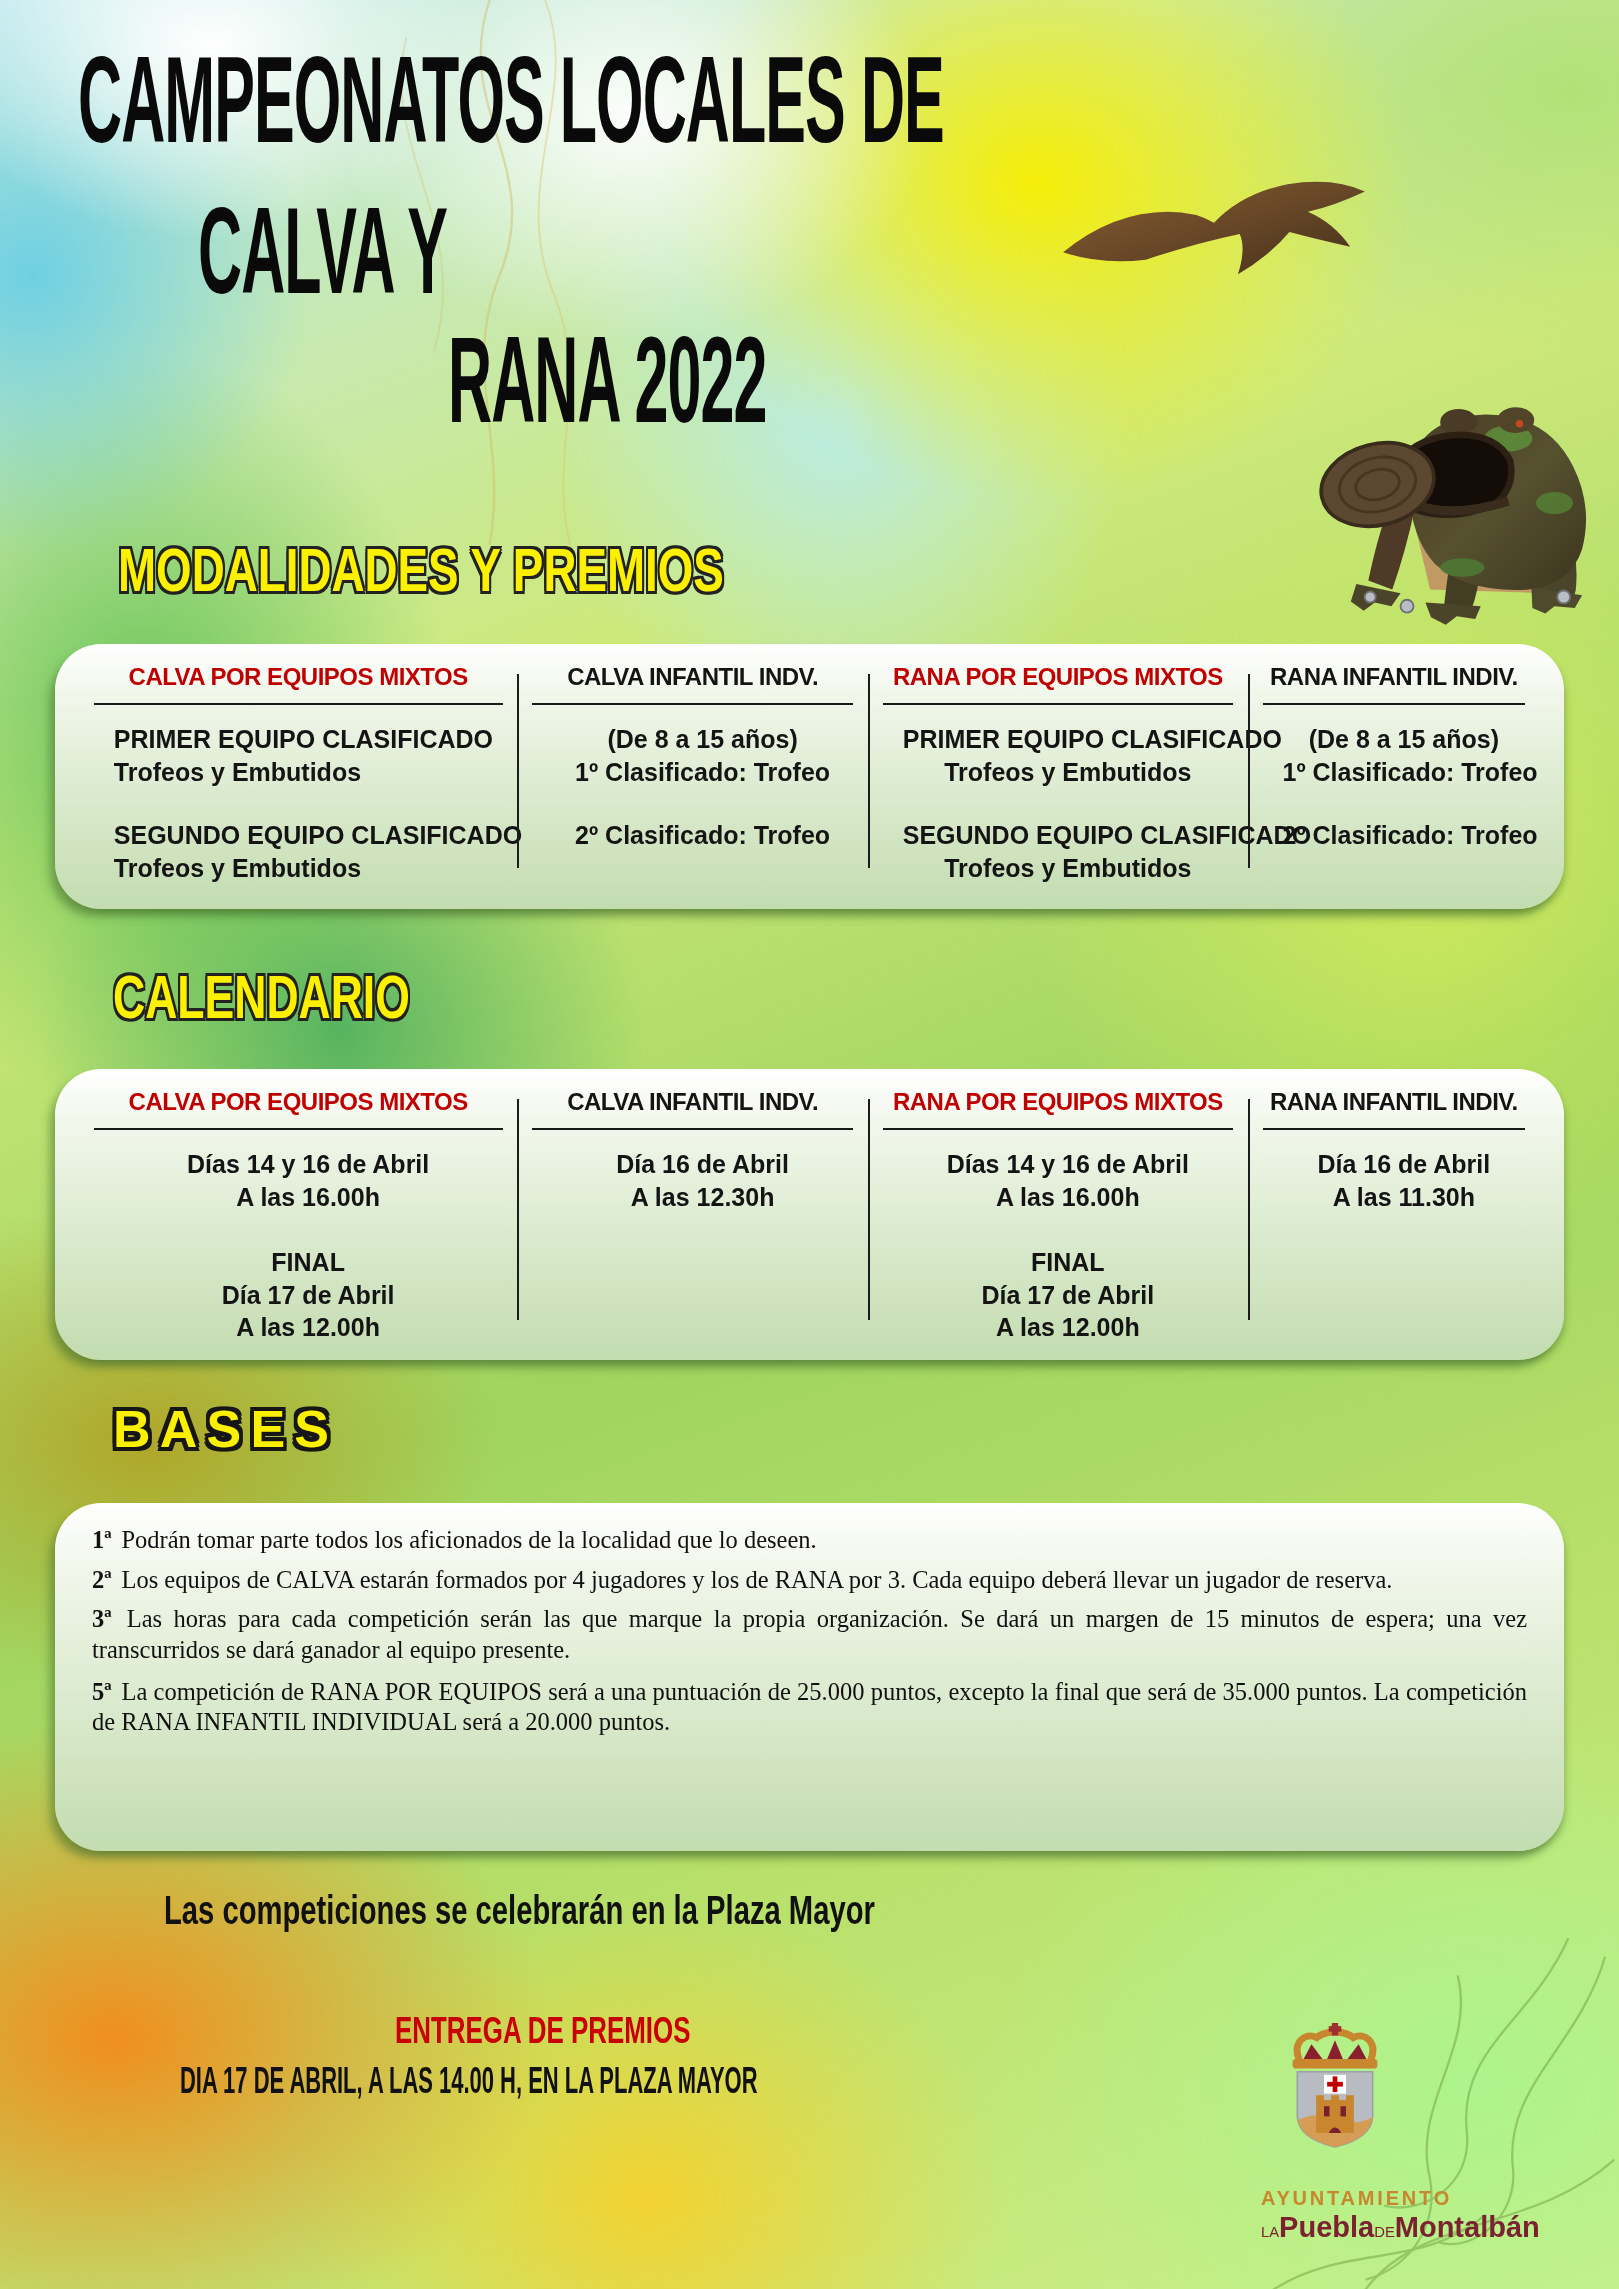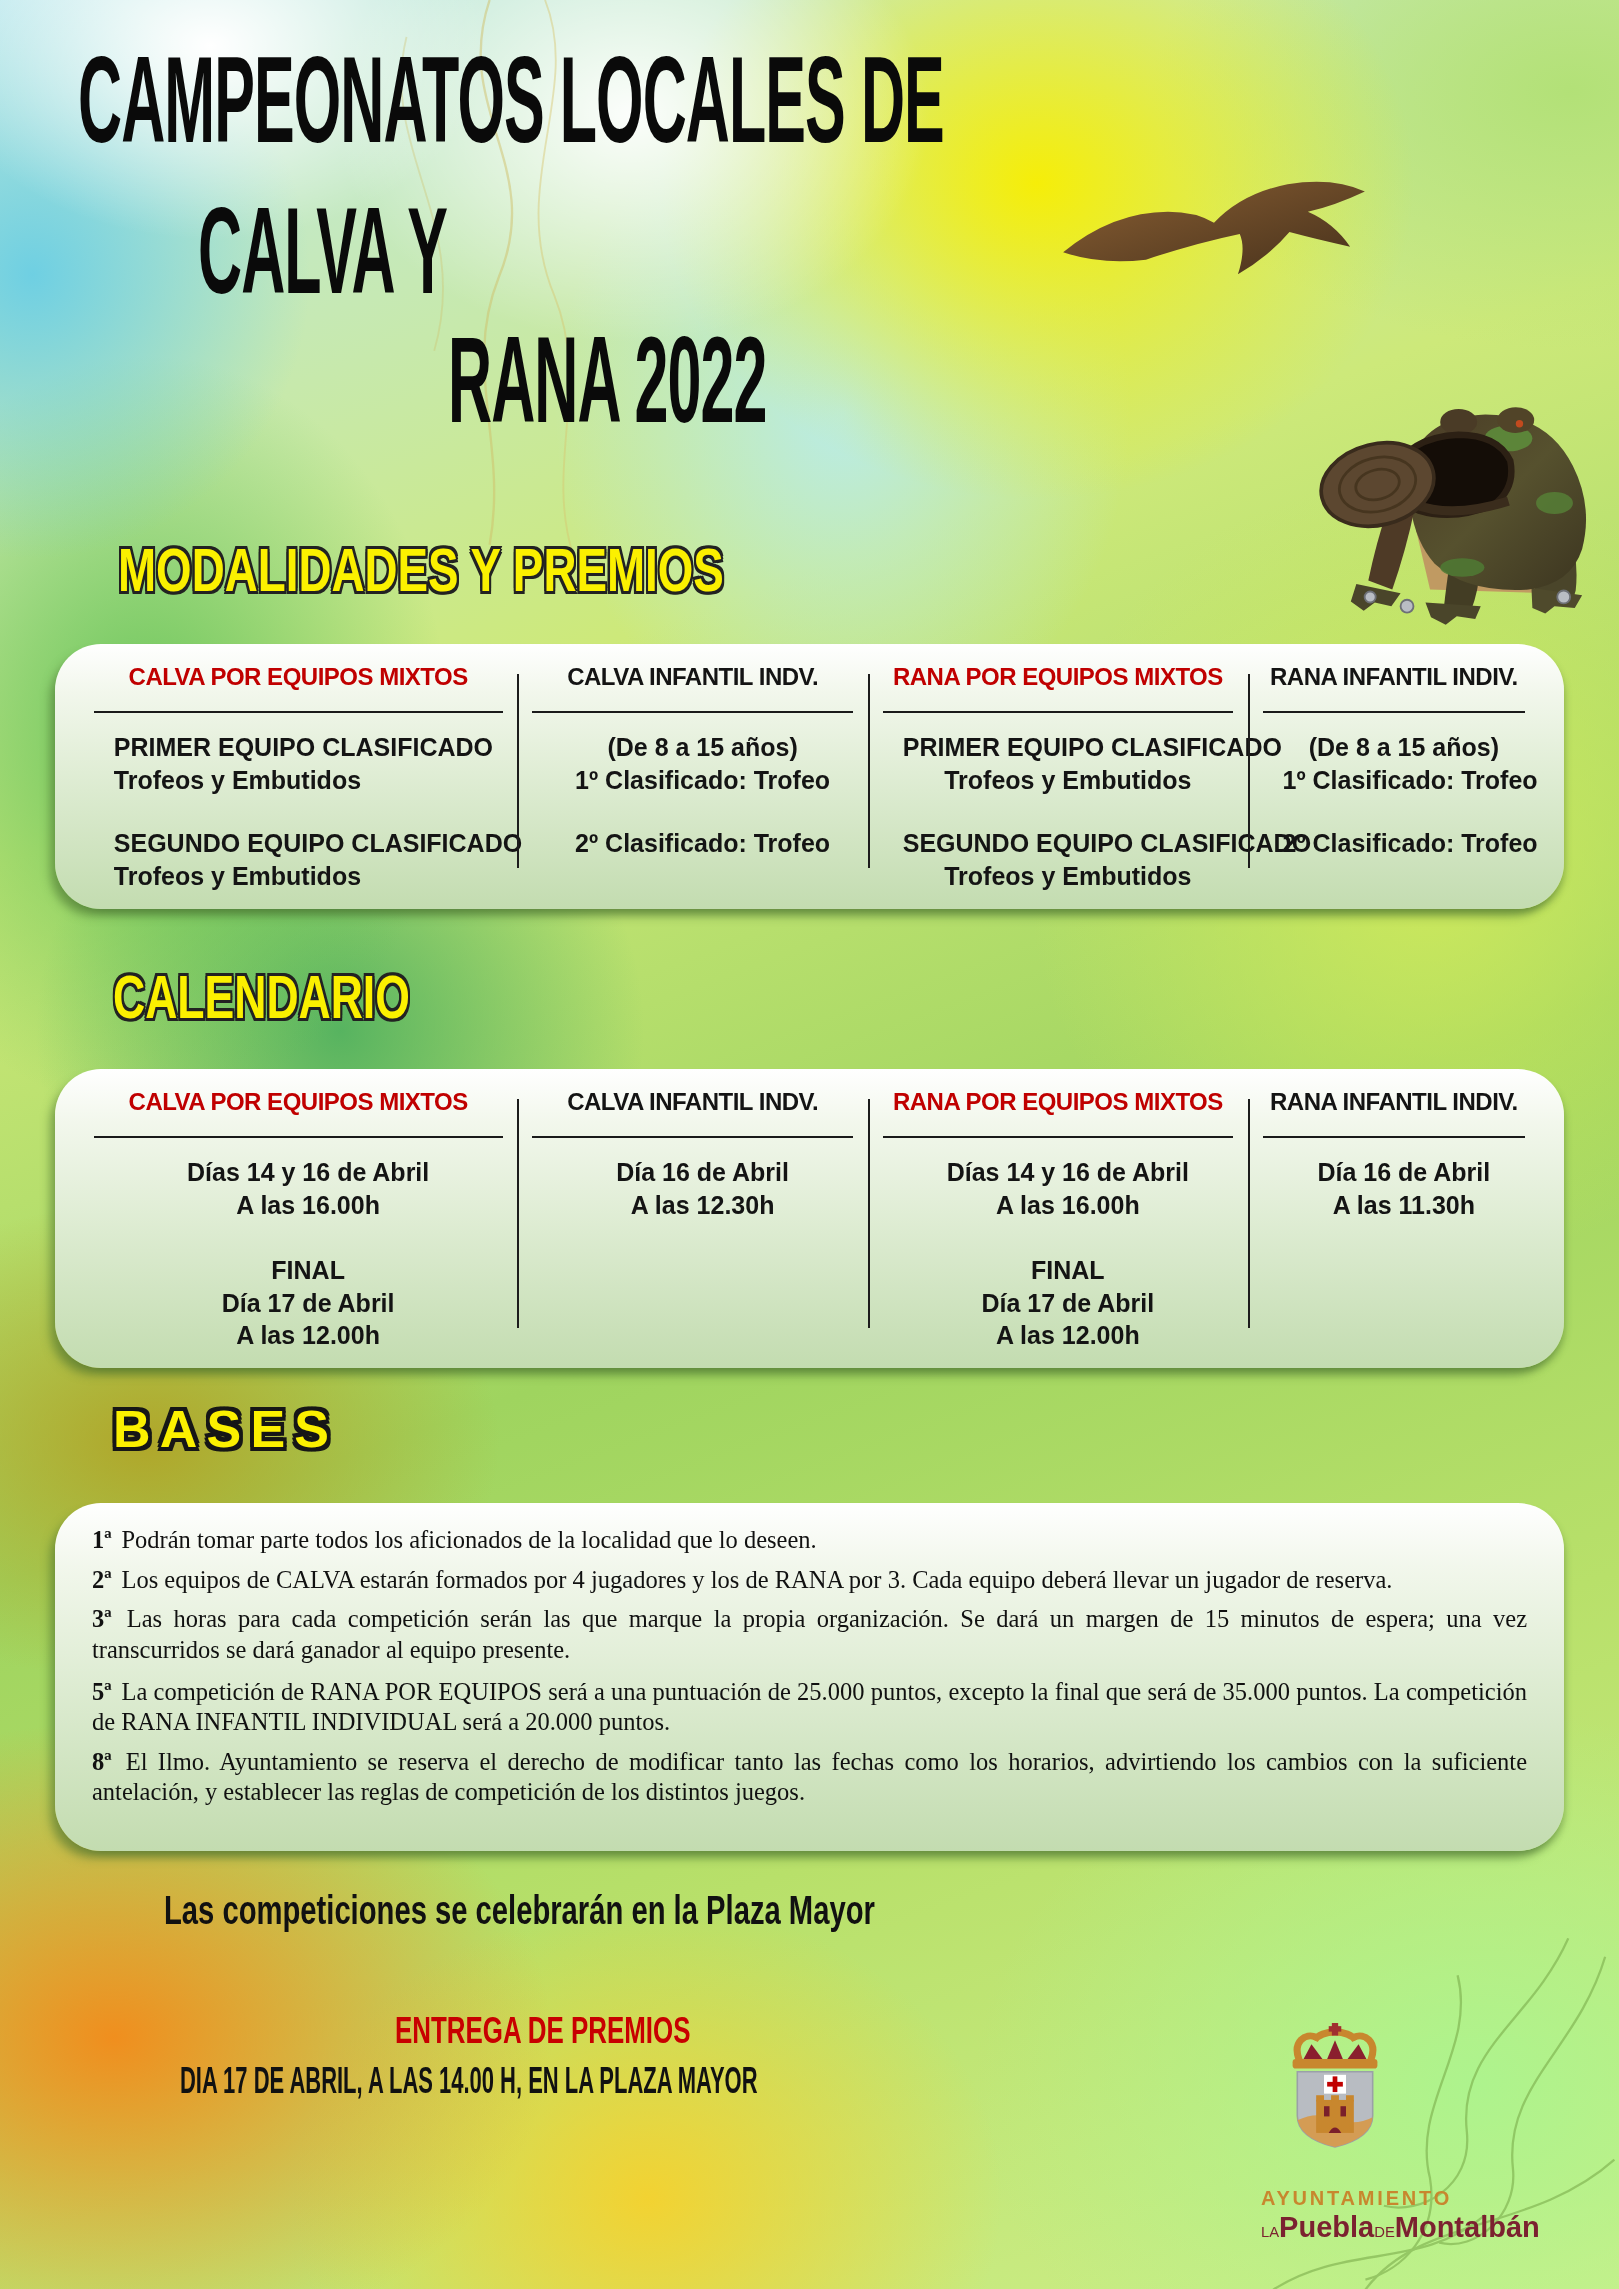--- a/index.html
+++ b/index.html
@@ -63,21 +63,21 @@
   .panel-calendario  { top:1069px; min-height:272px; }
   .panel-bases       { top:1503px; min-height:348px; display:block; padding:22px 37px 16.6px; }
 
   .col { position:relative; padding:0 14.8px; }
   .wA{width:30%;} .wB{width:24%;} .wC{width:26%;} .wD{width:20%;}
   .col + .col::before {
     content:""; position:absolute; left:0; top:11px; bottom:24px; width:1.8px; background:#1c1c1c;
   }
   .col-header {
     font-size:24px; font-weight:bold; letter-spacing:-0.5px; white-space:nowrap;
-    text-align:center; color:#141414; padding-bottom:20px;
+    text-align:center; color:#141414; padding-bottom:12px;
     border-bottom:2.8px solid #1a1a1a; margin-bottom:18.5px;
   }
   .col-header.red { color:#c00000; }
   .col-body { text-align:center; }
   .col-body.left { text-align:left; }
   .bline { font-size:25px; font-weight:bold; color:#141414; line-height:1.3; white-space:nowrap;margin-left:20px; }
   .mspacer { height:31px; } .cspacer { height:33px; }
 
   
   .rules p {
@@ -269,21 +269,20 @@
   </div>
 
   <div class="sec-heading bases-heading">BASES</div>
 
   <div class="panel panel-bases">
     <div class="rules">
       <p><b>1ª</b> <span>Podrán tomar parte todos los aficionados de la localidad que lo deseen.</span></p>
       <p><b>2ª</b> <span>Los equipos de CALVA estarán formados por 4 jugadores y los de RANA por 3. Cada equipo deberá llevar un jugador de reserva.</span></p>
       <p class="tight"><b>3ª</b> <span>Las horas para cada competición serán las que marque la propia organización. Se dará un margen de 15 minutos de espera; una vez transcurridos se dará ganador al equipo presente.</span></p>
       <p><b>5ª</b> <span>La competición de RANA POR EQUIPOS será a una puntuación de 25.000 puntos, excepto la final que será de 35.000 puntos. La competición de RANA INFANTIL INDIVIDUAL será a 20.000 puntos.</span></p>
-      <p><b>8ª</b> <span>El Ilmo. Ayuntamiento se reserva el derecho de modificar tanto las fechas como los horarios, advirtiendo los cambios con la suficiente antelación, y establecer las reglas de competición de los distintos juegos.</span></p>
     </div>
   </div>
 
   <div class="venue">Las competiciones se celebrarán en la Plaza Mayor</div>
   <div class="prizes-title">ENTREGA DE PREMIOS</div>
   <div class="prizes-detail">DIA 17 DE ABRIL, A LAS 14.00 H, EN LA PLAZA MAYOR</div>
 
   <div class="logo">
     <svg width="148" height="157" viewBox="0 0 180 200">
       <path d="M44,46 C36,24 52,12 66,18" stroke="#c8872e" stroke-width="9" fill="none" stroke-linecap="round"></path>

